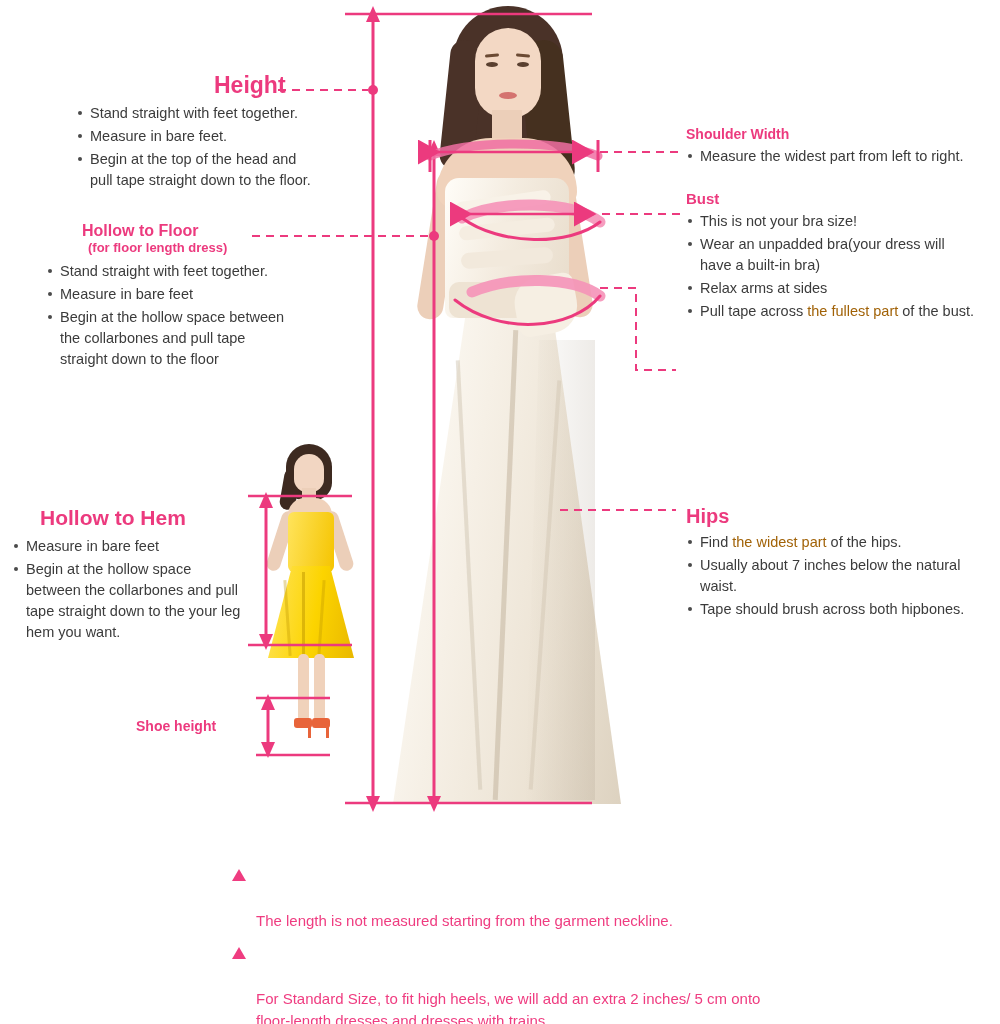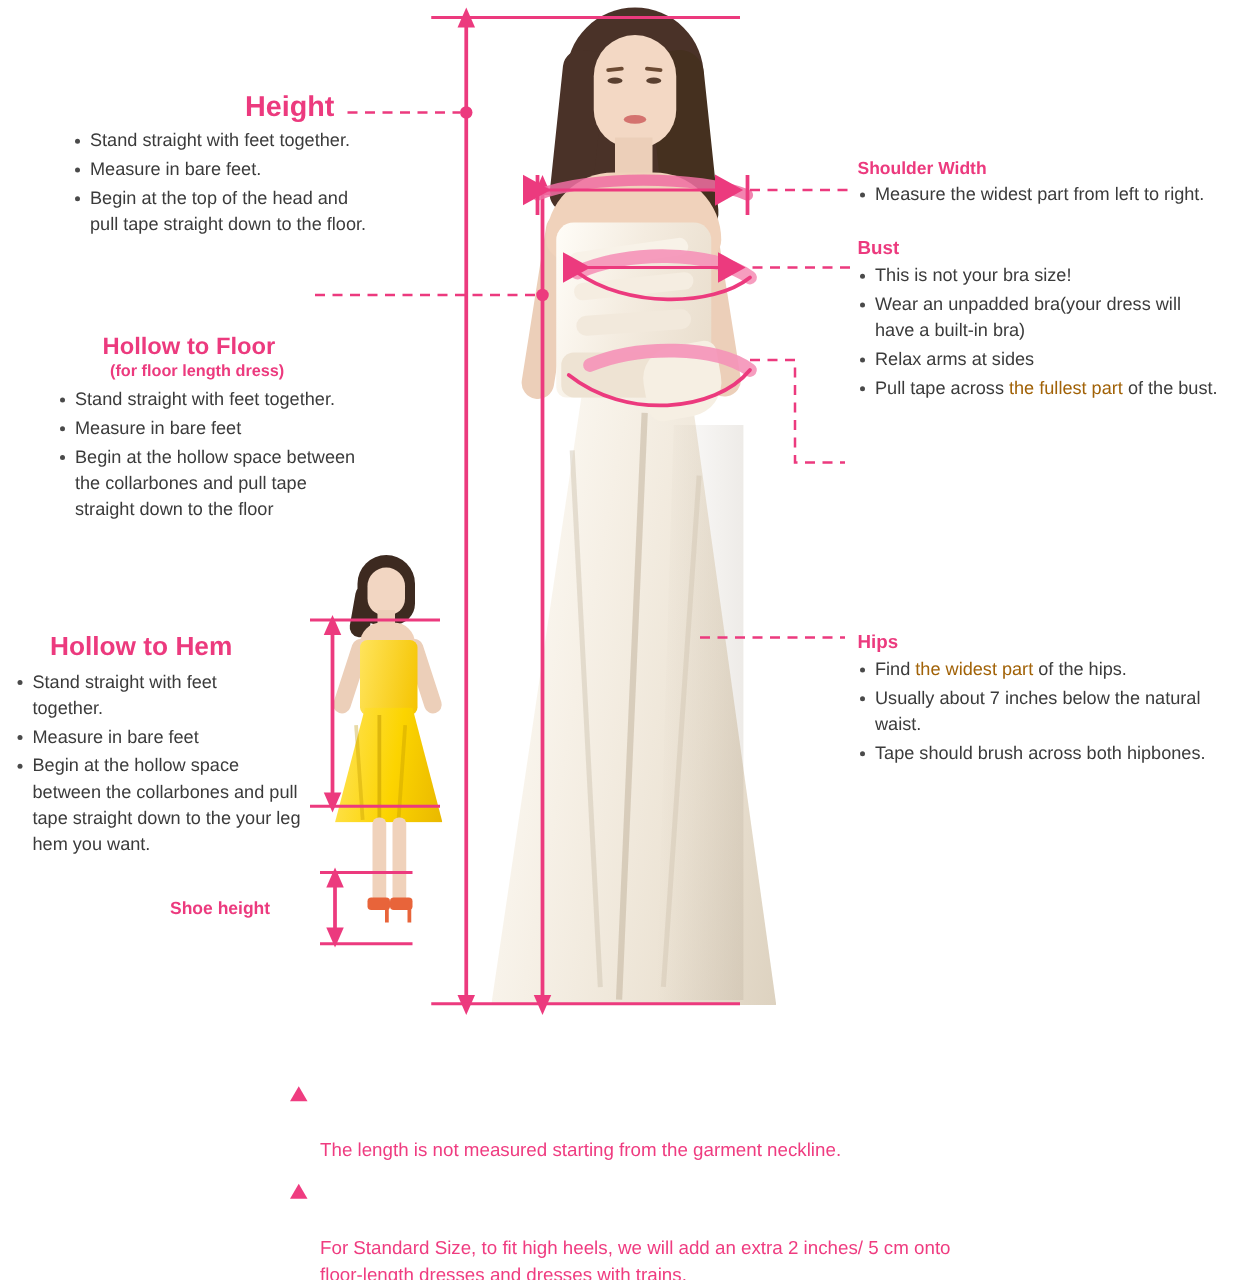--- a/index.html
+++ b/index.html
@@ -344,47 +344,45 @@
 
     <g>
       <line x1="268" y1="700" x2="268" y2="752" stroke="#ec3a7e" stroke-width="3"></line>
       <polygon points="268,694 261,710 275,710" fill="#ec3a7e"></polygon>
       <polygon points="268,758 261,742 275,742" fill="#ec3a7e"></polygon>
       <line x1="256" y1="698" x2="330" y2="698" stroke="#ec3a7e" stroke-width="2.5"></line>
       <line x1="256" y1="755" x2="330" y2="755" stroke="#ec3a7e" stroke-width="2.5"></line>
     </g>
   </svg>
 
-  <div class="blk" style="left:58px; top:72px; width:312px;">
+  <div class="blk" style="left:76px; top:72px; width:312px;">
     <div class="hdr" style="font-size:23px; margin-left:138px;">Height</div>
     <ul class="items">
       <li>Stand straight with feet together.</li>
       <li>Measure in bare feet.</li>
       <li>Begin at the top of the head and
 pull tape straight down to the floor.</li>
     </ul>
   </div>
 
   <div class="blk" style="left:46px; top:222px; width:320px;">
-    <div class="hdr" style="font-size:19px; margin-left:36px;margin-top:45px;">Hollow to Floor</div>
+    <div class="hdr" style="font-size:16px; margin-left:36px;">Hollow to Floor</div>
     <div class="sub" style="margin-left:42px;">(for floor length dress)</div>
     <ul class="items" style="margin-top:6px;">
       <li>Stand straight with feet together.</li>
       <li>Measure in bare feet</li>
       <li>Begin at the hollow space between
 the collarbones and pull tape
 straight down to the floor</li>
     </ul>
   </div>
 
   <div class="blk" style="left:12px; top:506px; width:238px;">
     <div class="hdr" style="font-size:21px; margin-left:28px;">Hollow to Hem</div>
     <ul class="items" style="margin-top:6px;">
-      <li>Stand straight with feet
-together.</li>
       <li>Measure in bare feet</li>
       <li>Begin at the hollow space
 between the collarbones and pull
 tape straight down to the your leg
 hem  you want.</li>
     </ul>
   </div>
 
   <div class="blk" style="left:136px; top:718px;">
     <div class="hdr" style="font-size:14px;text-align:right;">Shoe height</div>
@@ -403,21 +401,21 @@
       <li>This is not your bra size!</li>
       <li>Wear an unpadded bra(your dress will
 have a built-in bra)</li>
       <li>Relax arms at sides</li>
       <li id="bust-last">Pull tape across <span class="hl">the fullest part</span> of the bust.</li>
     </ul>
   </div>
 
 
   <div class="blk" style="left:686px; top:505px; width:312px;">
-    <div class="hdr" style="font-size:15px;">Hips</div>
+    <div class="hdr" style="font-size:20px;">Hips</div>
     <ul class="items">
       <li id="hips-first">Find <span class="hl">the widest part</span> of the hips.</li>
       <li>Usually about 7 inches below the natural
 waist.</li>
       <li>Tape should brush across both hipbones.</li>
     </ul>
   </div>
 
   <div class="notes">
     <div class="note">

